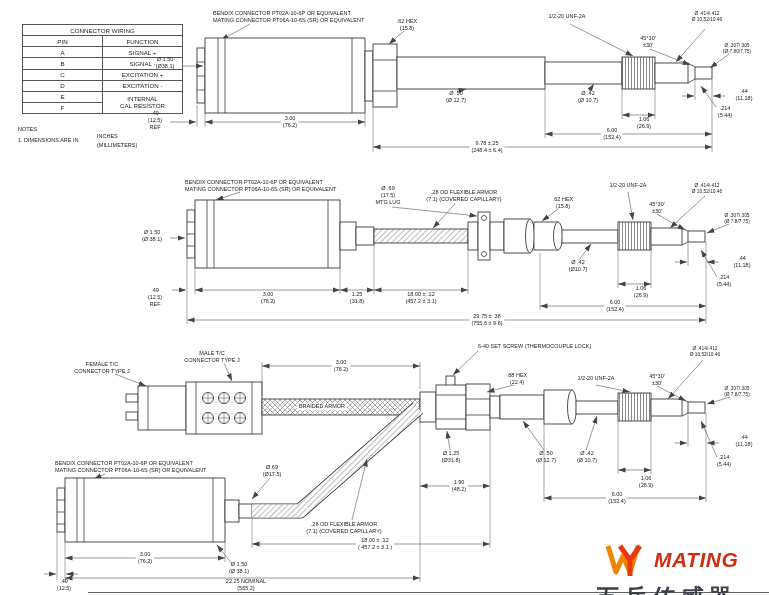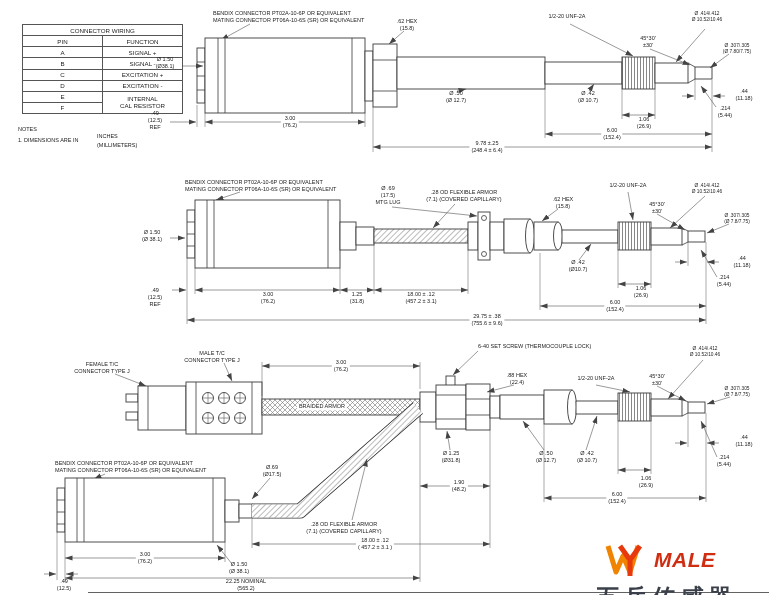--- a/index.html
+++ b/index.html
@@ -390,18 +390,18 @@
 (565.2)</div>
       <div class="lbl" style="left: 64px; top: 585px;">.49
 (12.5)</div>
     </div>
 
   <div class="logo">
     <svg width="46" height="42" viewBox="0 0 46 42">
       <path d="M4,8 L12,34 L19,18 L26,34 L34,8" fill="none" stroke="#f08300" stroke-width="5" stroke-linejoin="round"></path>
       <path d="M16,8 L26,22 L36,8 M26,22 L26,38" fill="none" stroke="#e8380d" stroke-width="5" stroke-linejoin="round"></path>
     </svg>
-    <span class="logo-text" style="color: rgb(207, 46, 18);">MALE</span>
+    <span class="logo-text" style="color: rgb(207, 46, 18);">MATING</span>
   </div>
 
   <div class="cropped-cn">五岳传感器</div>
 
 </div>
 
 </body></html>

